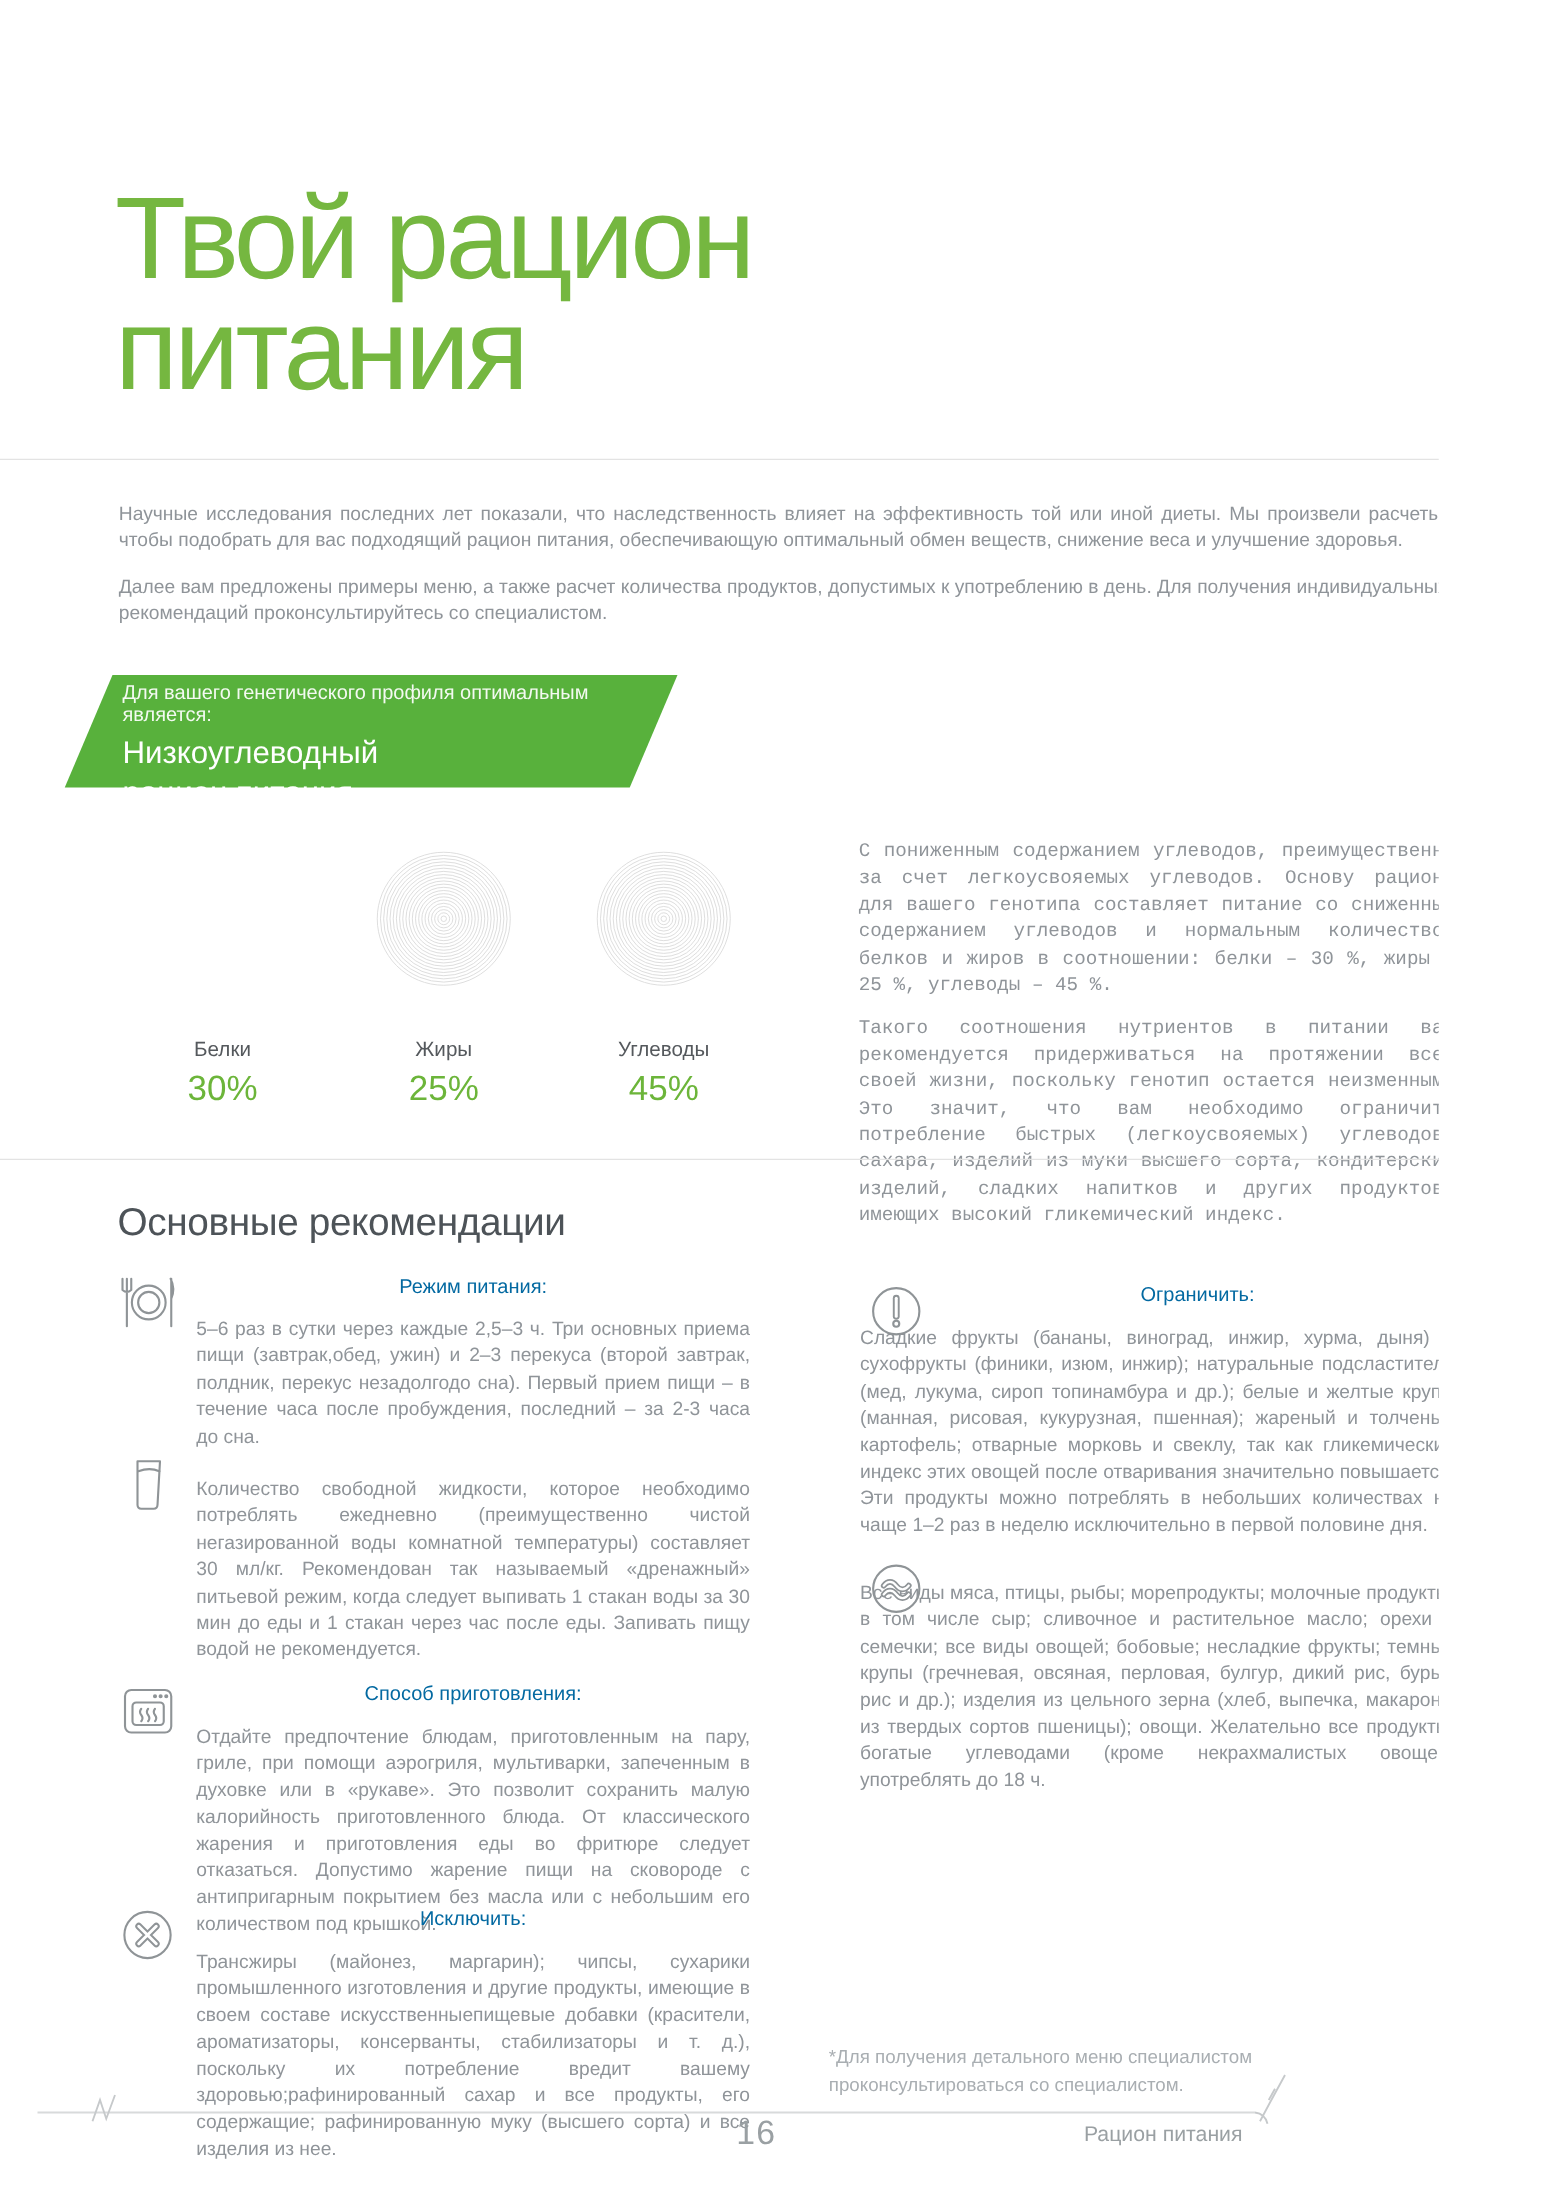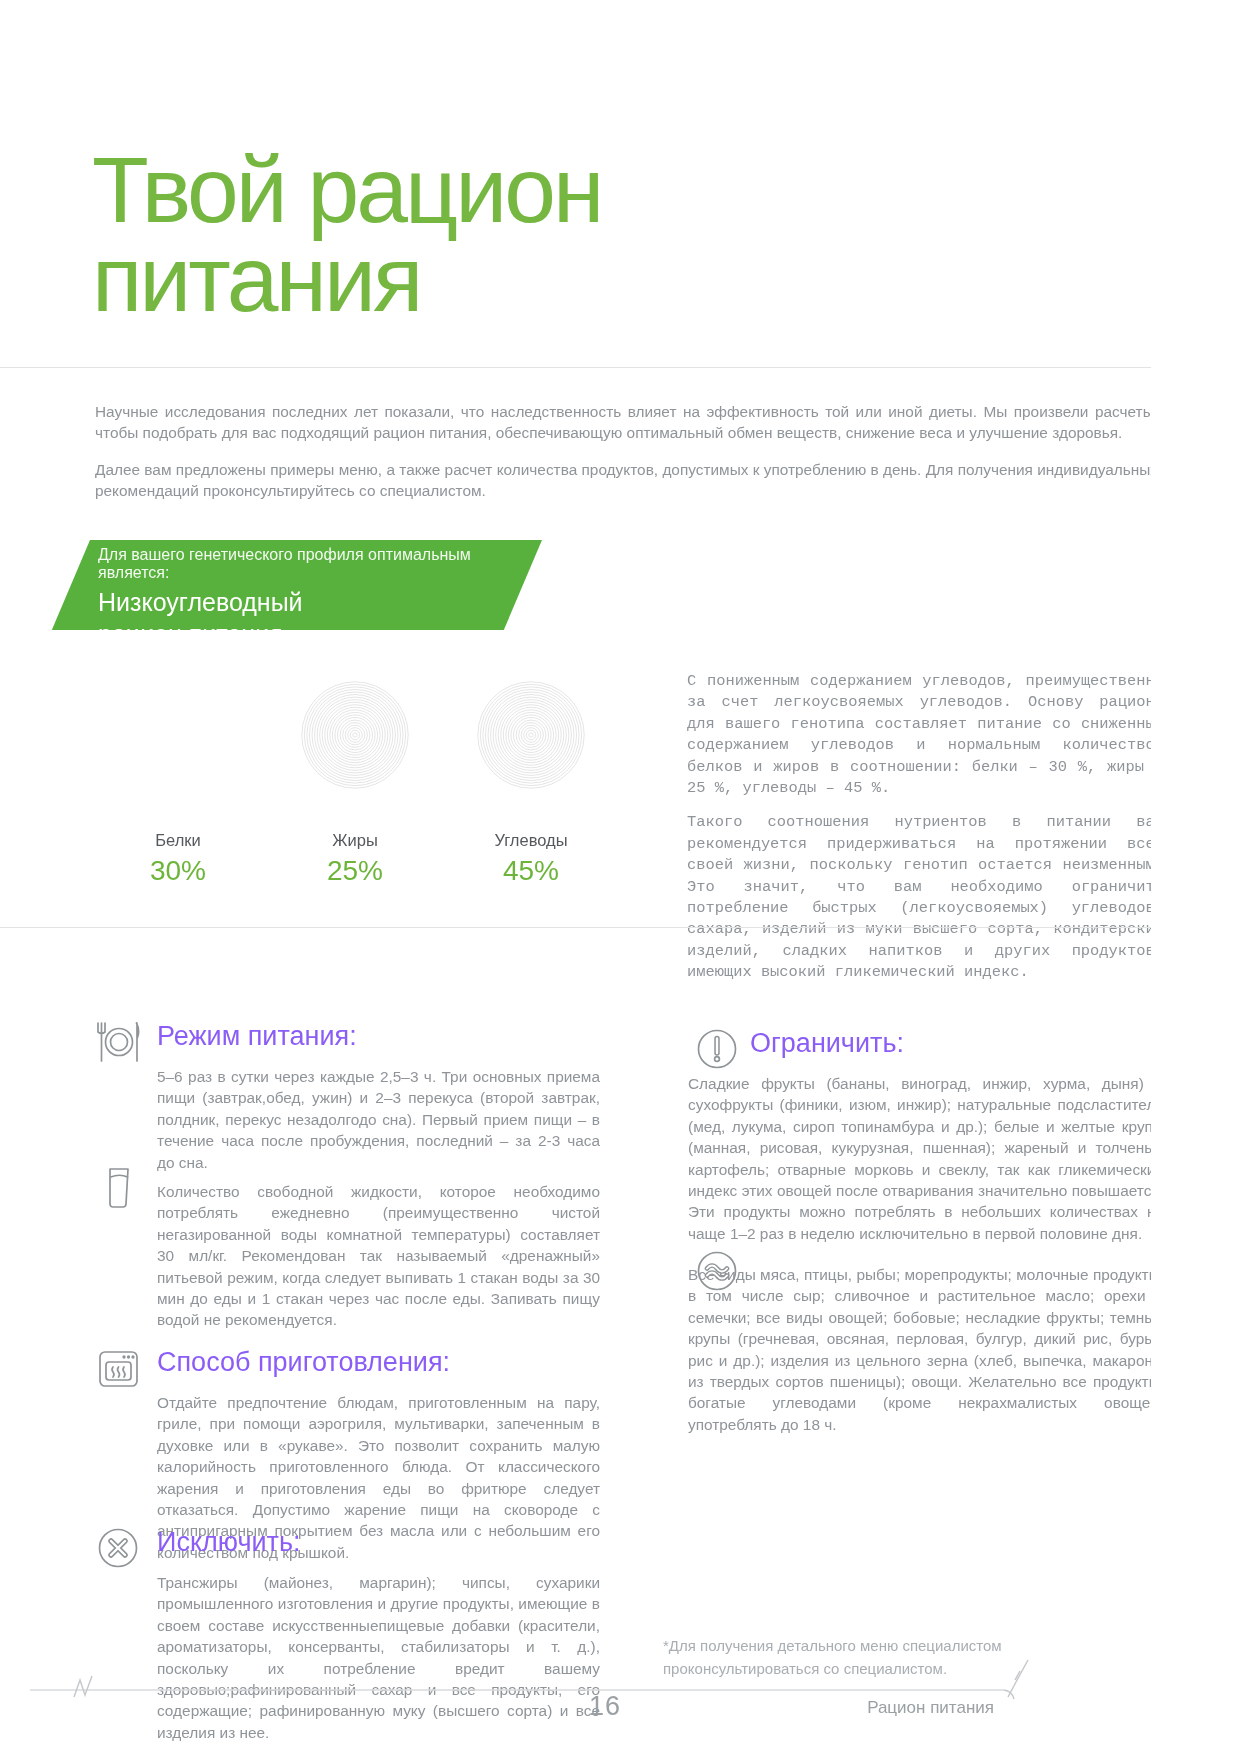--- a/index.html
+++ b/index.html
@@ -35,21 +35,21 @@
 
   .diet-text{position:absolute;left:687px;top:671px;width:477px;}
   .diet-text p{margin:0 0 13px 0;font-family:Liberation Mono, monospace;}
 
   .section-heading{position:absolute;left:94px;top:960px;font-size:31px;font-weight:400;
                    color:#4d5358;letter-spacing:-.3px;margin:0;}
 
   .rec{position:absolute;}
   .rec-icon{position:absolute;left:0;top:-2px;width:46px;height:46px;}
   .rec-icon svg{stroke:#8f9497;fill:none;stroke-width:1.7;stroke-linecap:round;stroke-linejoin:round;}
-  .rec-head{margin:0 0 0 62px;font-size:27px;font-weight:400;color:#8b5cf6;}
+  .rec-head{margin:0 0 0 62px;font-size:16px;font-weight:400;color:#0369a1;text-align:center;}
   .rec-body{margin:14px 0 0 62px;width:443px;}
   .rec-left{left:95px;width:505px;}
   .rec-right{left:688px;width:478px;}
   .rec-right .rec-icon{left:6px;}
   .rec-right .rec-head{}
   .rec-right .rec-body{margin-left:0;width:476px;}
   .rec-1{top:1021px;} .rec-2{top:1167px;} .rec-3{top:1347px;} .rec-4{top:1527px;}
   .rec-r1{top:1028px;} .rec-r2{top:1250px;}
 
   .footnote{position:absolute;left:663px;top:1634px;width:400px;font-size:15px;
@@ -148,20 +148,21 @@
     <div class="macro-value">45%</div>
   </div>
 
   <div class="diet-text body-text">
     <p>С пониженным содержанием углеводов, преимущественно за счет легкоусвояемых углеводов. Основу рациона для вашего генотипа составляет питание со сниженным содержанием углеводов и нормальным количеством белков и жиров в соотношении: белки – 30 %, жиры – 25 %, углеводы – 45 %.</p>
     <p>Такого соотношения нутриентов в питании вам рекомендуется придерживаться на протяжении всей своей жизни, поскольку генотип остается неизменным. Это значит, что вам необходимо ограничить потребление быстрых (легкоусвояемых) углеводов: сахара, изделий из муки высшего сорта, кондитерских изделий, сладких напитков и других продуктов, имеющих высокий гликемический индекс.</p>
   </div>
 
   <div class="hr hr2"></div>
 
+  <h2 class="section-heading">Основные рекомендации</h2>
 
   <div class="rec rec-left rec-1">
     <span class="rec-icon">
       <svg width="46" height="46" viewBox="0 0 46 46">
         <path d="M3,4 V13 M6.5,4 V13 M10,4 V13 M3,13 q3.5,3 7,0 M6.5,13 V42"></path>
         <circle cx="24" cy="23" r="13.5"></circle>
           <circle cx="24" cy="23" r="8.5"></circle>
         <path d="M41.5,4 q4,8 0.5,16 L42,42 M42,20 V4"></path>
       </svg>
     </span>

